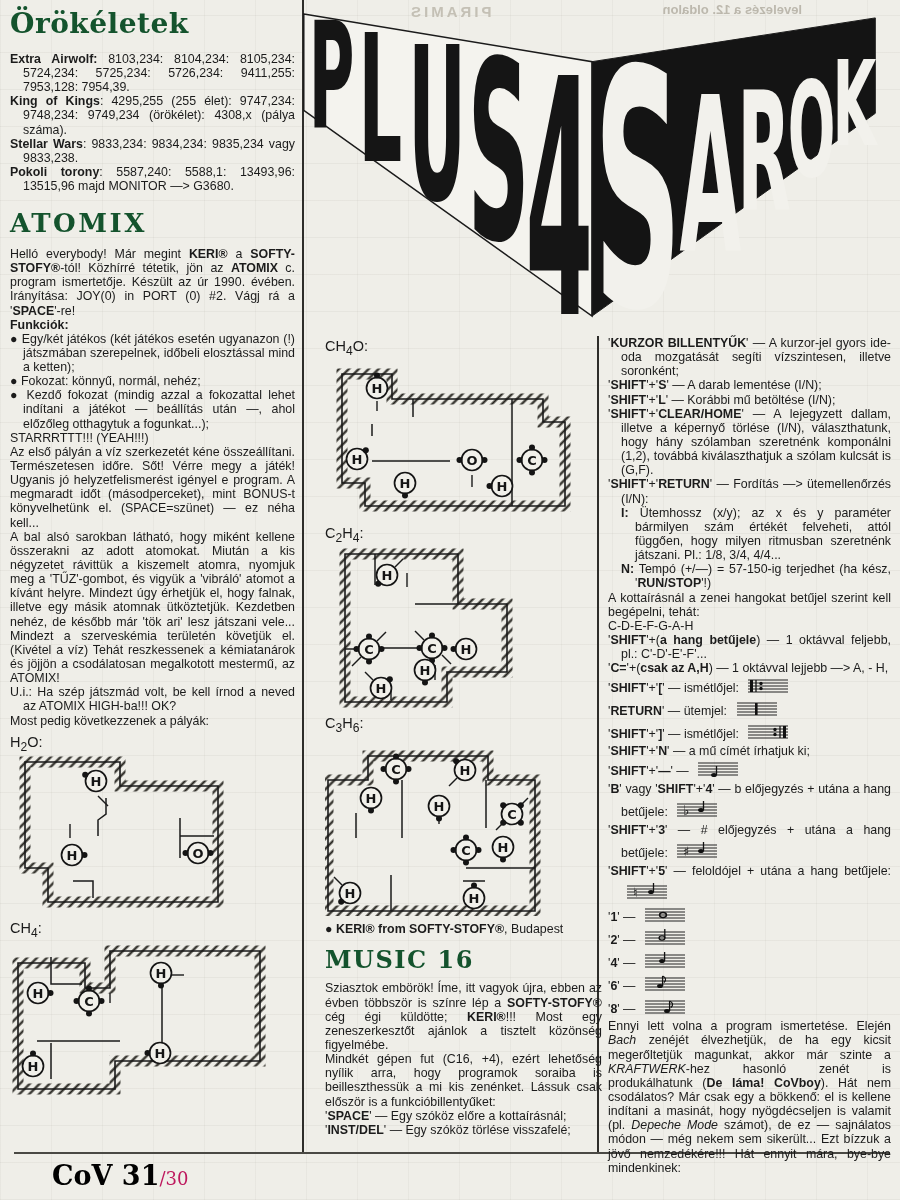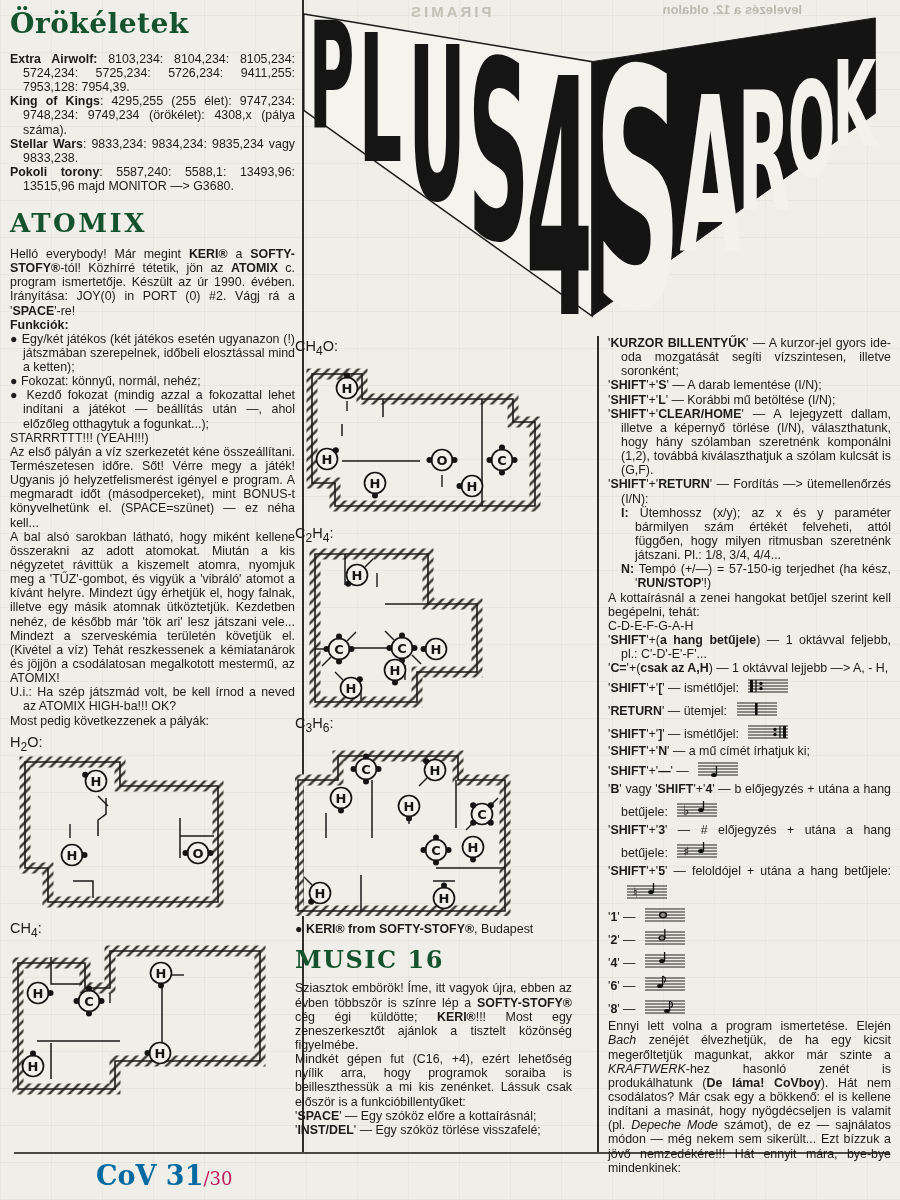--- a/index.html
+++ b/index.html
@@ -10,21 +10,21 @@
   }
   
   body::before{
     content:"";position:absolute;inset:0;pointer-events:none;
     background:
       repeating-linear-gradient(0deg,rgba(115,110,98,.07) 0 1px,transparent 1px 37px),
       repeating-linear-gradient(90deg,rgba(115,110,98,.06) 0 1px,transparent 1px 51px);
   }
   .col{position:absolute;text-align:justify;font-size:12.4px;line-height:1.14;}
   #col1{left:10px;top:6px;width:285px;}
-  #col2{left:295px;top:338px;width:277px;}
+  #col2{left:325px;top:338px;width:277px;}
   #col3{left:608px;top:336px;width:283px;}
   .rule-v{position:absolute;width:2px;background:#2e2d2a;}
   #rule-v1{left:302px;top:0;height:1152px;}
   #rule-v2{left:597px;top:336px;height:816px;}
   #rule-h{position:absolute;left:14px;top:1152px;width:876px;height:2px;background:#4a4944;}
   h1,h2{font-family:"DejaVu Serif",serif;color:#14532d;}
   h1.serif-big{font-size:28px;margin:2px 0 12px 0;letter-spacing:.5px;}
   h2.serif-mid{font-size:26px;margin:16px 0 8px 0;letter-spacing:2.5px;}
   h2.serif-music{font-size:24px;margin:10px 0 8px 0;letter-spacing:1.5px;}
   p{margin:0;}
@@ -35,21 +35,21 @@
   .mazelabel{font-size:14.5px;margin:6px 0 2px 0;text-align:left;}
   .maze{display:block;margin:0 0 2px 0;}
   .credit{margin-top:6px;}
   svg text{font-family:"DejaVu Sans",sans-serif;}
   .staffg{vertical-align:-5px;margin-left:4px;}
   #logo{position:absolute;left:302px;top:4px;width:588px;height:328px;}
   .ghost{position:absolute;transform:scaleX(-1);font-weight:bold;pointer-events:none;}
   #ghost1{left:592px;top:2px;width:210px;font-size:13px;color:#bcb8ad;}
   #ghost2{left:408px;top:3px;font-size:15px;letter-spacing:3px;color:#c4c0b5;}
   #footer{position:absolute;left:52px;top:1160px;font-family:"DejaVu Serif",serif;}
-  #footer .mag{font-size:27px;font-weight:bold;color:#0369a1;margin-left:44px;}
+  #footer .mag{font-size:27px;font-weight:bold;color:#000000;}
   #footer .pg{font-size:18px;color:#be185d;}
 </style>
 </head>
 <body>
 
 <svg width="0" height="0" style="position:absolute" aria-hidden="true">
   <defs>
     <pattern id="hatchpat" width="7" height="7" patternUnits="userSpaceOnUse" patternTransform="rotate(45)">
       <rect width="7" height="7" fill="#efeee8"></rect>
       <line x1="1.5" y1="0" x2="1.5" y2="7" stroke="#26241f" stroke-width="2.2"></line>

